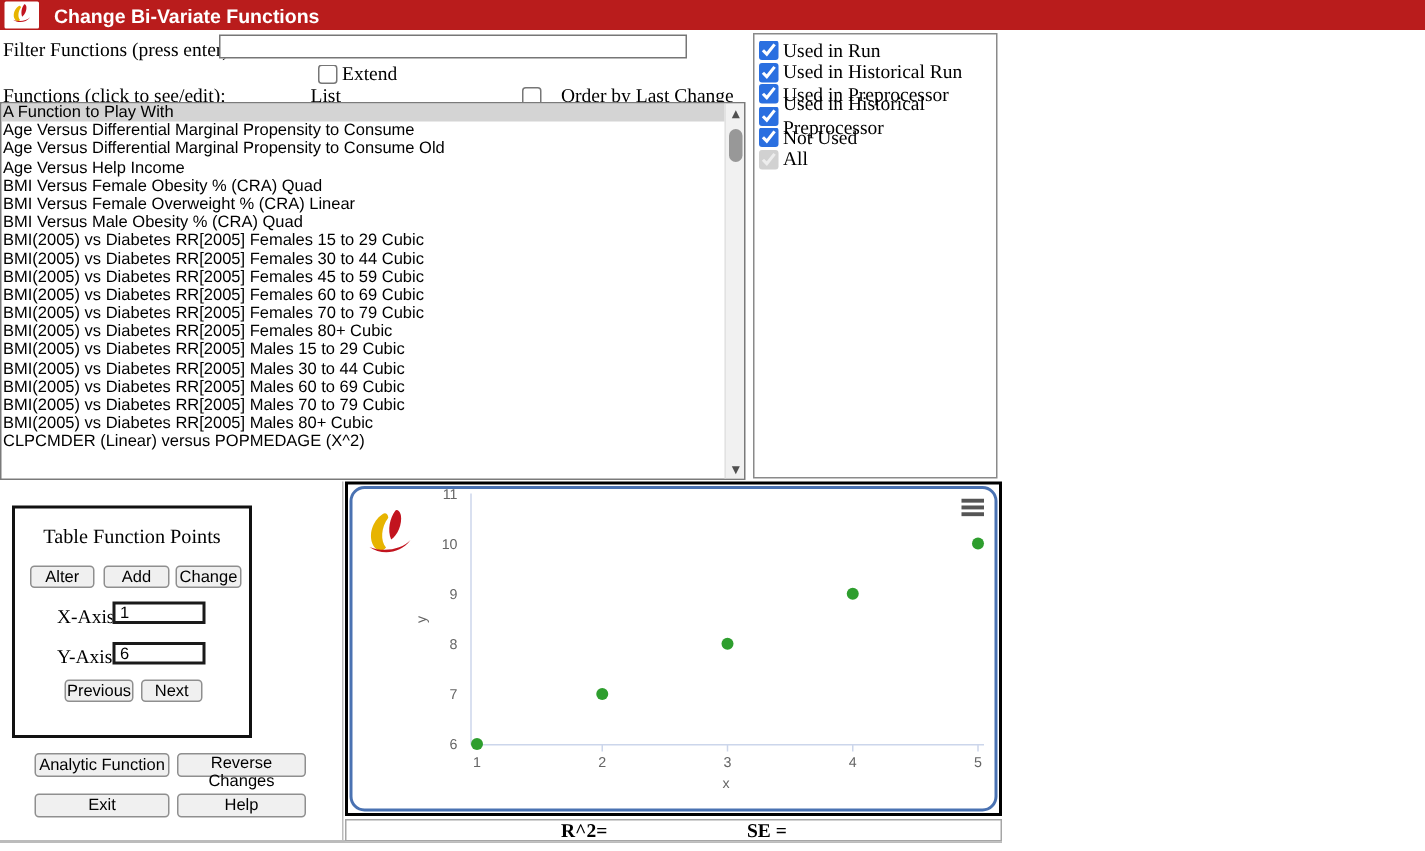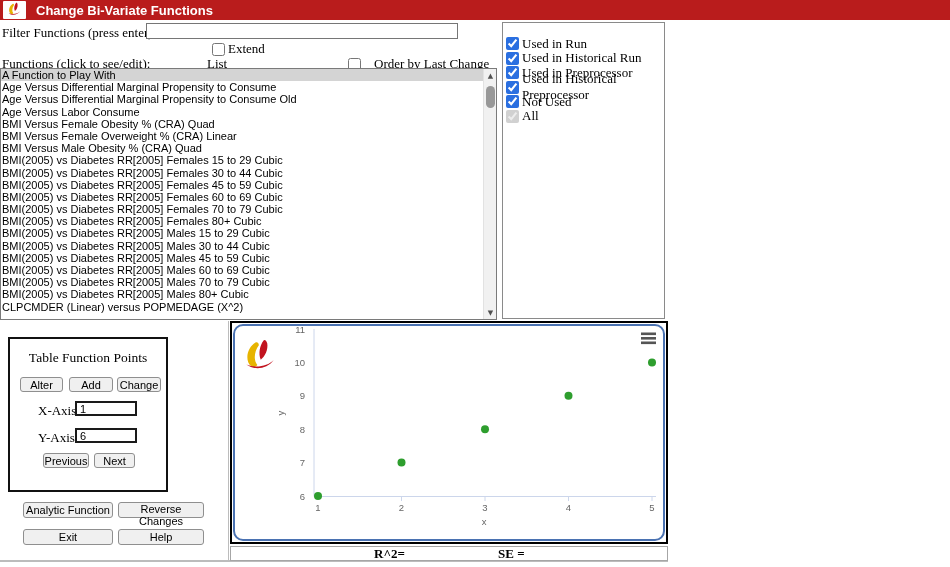--- a/index.html
+++ b/index.html
@@ -26,21 +26,21 @@
   .listbox { position:absolute; left:0; top:48px; width:497px; height:252px; border:1px solid #7a7a7a; background:#fff; overflow:hidden; }
   .li { height:12.19px; line-height:12.3px; font-family:"Liberation Sans", sans-serif; font-size:11px; padding-left:1px; white-space:nowrap; color:#000; }
   .li.selected { background:#d4d4d4; }
   .scrollbar { position:absolute; right:0; top:0; bottom:0; width:13px; background:#f1f1f1; border-left:1px solid #e2e2e2; }
   .sb-btn { position:absolute; left:0; width:13px; height:13px; display:flex; align-items:center; justify-content:center; color:#505050; font-size:7px; font-family:"DejaVu Sans", sans-serif; }
   .sb-up { top:0; } .sb-down { bottom:0; }
   .sb-thumb { position:absolute; left:2px; top:17px; width:9px; height:22px; background:#989898; border-radius:5px; }
 
   .usage-panel { position:absolute; left:502px; top:2px; width:163px; height:297px; border:1px solid #8a8a8a; background:#fff; }
   .chk-row { display:flex; align-items:center; gap:3px; margin:1.5px 0 0 3px; height:13px; font-size:13px; }
-  .chk-row:first-child { margin-top:14px; }
+  .chk-row:first-child { margin-top:4px; }
 
   
   .bottom-section { position:absolute; left:0; top:321px; width:668px; height:241px; border-bottom:2px solid #bcbcbc; background:#fff; }
   .left-col { position:absolute; left:0; top:0; width:229px; height:100%; border-right:1px solid #bcbcbc; }
 
   .tfp-box { position:absolute; left:8px; top:16px; width:160px; height:155px; border:2px solid #111; background:#fff; }
   .tfp-title { position:absolute; left:0; right:0; top:11px; text-align:center; font-size:13.5px; }
   .btn { position:absolute; font-family:"Liberation Sans", sans-serif; font-size:11px; color:#000; background:#f0f0f0; border:1px solid #8f8f8f; border-radius:3px; height:15px; line-height:12px; padding:0; cursor:default; }
   .btn-alter   { left:10px;  top:38px; width:43px; }
   .btn-add     { left:59px;  top:38px; width:44px; }
@@ -96,33 +96,32 @@
     <span class="lbl list-label">List</span>
     <label class="order-row">
       <input type="checkbox" style="">
       <span class="lbl">Order by Last Change</span>
     </label>
 
     <div class="listbox">
       <div class="li selected">A Function to Play With</div>
       <div class="li">Age Versus Differential Marginal Propensity to Consume</div>
       <div class="li">Age Versus Differential Marginal Propensity to Consume Old</div>
-      <div class="li">Age Versus Labor Consume</div>
+      <div class="li">Age Versus Help Income</div>
       <div class="li">BMI Versus Female Obesity % (CRA) Quad</div>
       <div class="li">BMI Versus Female Overweight % (CRA) Linear</div>
       <div class="li">BMI Versus Male Obesity % (CRA) Quad</div>
       <div class="li">BMI(2005) vs Diabetes RR[2005] Females 15 to 29 Cubic</div>
       <div class="li">BMI(2005) vs Diabetes RR[2005] Females 30 to 44 Cubic</div>
       <div class="li">BMI(2005) vs Diabetes RR[2005] Females 45 to 59 Cubic</div>
       <div class="li">BMI(2005) vs Diabetes RR[2005] Females 60 to 69 Cubic</div>
       <div class="li">BMI(2005) vs Diabetes RR[2005] Females 70 to 79 Cubic</div>
       <div class="li">BMI(2005) vs Diabetes RR[2005] Females 80+ Cubic</div>
       <div class="li">BMI(2005) vs Diabetes RR[2005] Males 15 to 29 Cubic</div>
       <div class="li">BMI(2005) vs Diabetes RR[2005] Males 30 to 44 Cubic</div>
-      <div class="li">BMI(2005) vs Diabetes RR[2005] Males 45 to 59 Cubic</div>
       <div class="li">BMI(2005) vs Diabetes RR[2005] Males 60 to 69 Cubic</div>
       <div class="li">BMI(2005) vs Diabetes RR[2005] Males 70 to 79 Cubic</div>
       <div class="li">BMI(2005) vs Diabetes RR[2005] Males 80+ Cubic</div>
       <div class="li">CLPCMDER (Linear) versus POPMEDAGE (X^2)</div>
       <div class="scrollbar">
         <div class="sb-btn sb-up">▲</div>
         <div class="sb-thumb"></div>
         <div class="sb-btn sb-down">▼</div>
       </div>
     </div>

